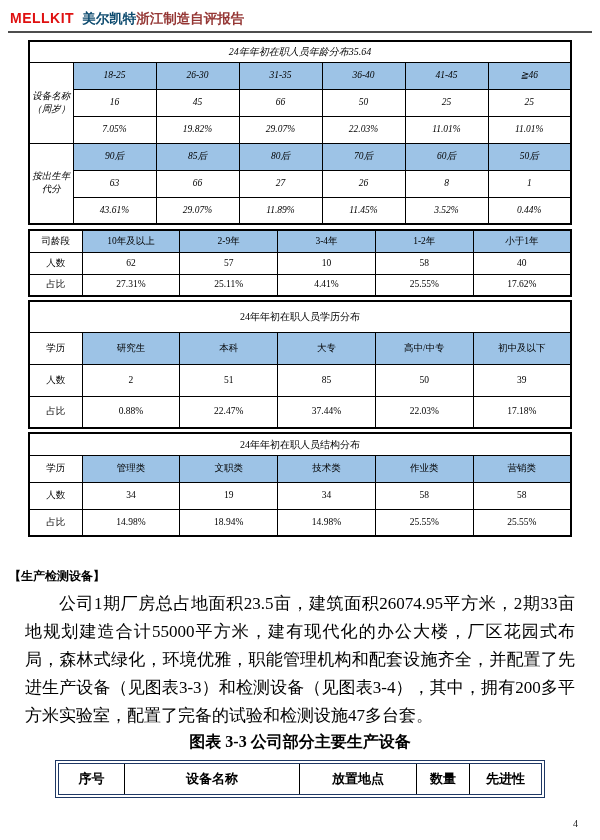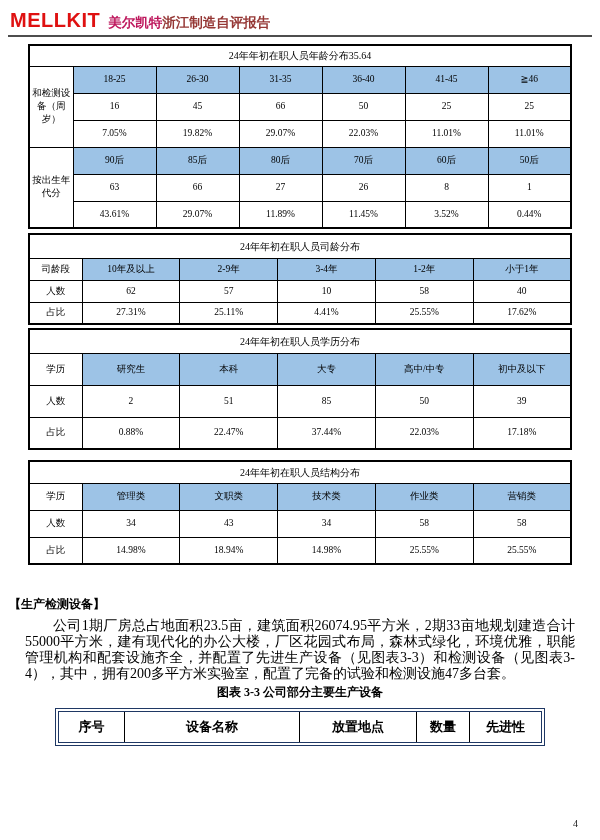--- a/index.html
+++ b/index.html
@@ -4,52 +4,52 @@
 <style>
   * { margin:0; padding:0; box-sizing:border-box; }
   html,body { background:#fff; }
   body {
     width:600px; height:840px; position:relative; overflow:hidden;
     font-family:"Liberation Serif","DejaVu Serif",serif; color:#000;
   }
   
   .report-header { margin:9px 8px 0 10px; white-space:nowrap; }
   .logo { color:var(--logo-red,#DF1111); font-family:"Liberation Sans","DejaVu Sans",sans-serif;
-          font-weight:700; font-size:20px; letter-spacing:.5px; }
-  .brand-black { color:#be185d; font-weight:700; font-size:13.5px; margin-left:4px; }
+          font-weight:700; font-size:14px; letter-spacing:.5px; }
+  .brand-black { color:#0c4a6e; font-weight:700; font-size:13.5px; margin-left:4px; }
   .brand-red   { color:var(--title-red,#953735); font-weight:700; font-size:13.5px; }
   .header-rule { border-bottom:2px solid #4d4d4d; margin:3px 8px 0 8px; }
 
   
   table.t { border-collapse:collapse; table-layout:fixed; margin-left:28px; width:544px;
             text-align:center; font-size:9.5px; }
   table.t { border:2px solid #000; }
   .t td { border:1px solid #000; padding:0 1px; vertical-align:middle; line-height:1.35; }
   .t .title-cell { font-size:10px; }
   .t .blue { background:var(--accent-blue,#9DC3E6); }
-  .age { margin-top:7px; }
+  .age { margin-top:7px;font-style:italic; }
   .age tr.title-row { height:21px; }
   .age tr.data-row  { height:27px; }
   .tenure { margin-top:4px; }
   .tenure tr.title-row { height:24px; }
   .tenure tr.data-row  { height:22px; }
   .edu { margin-top:3px; }
-  .edu tr.title-row { height:24px;margin-top:17px; }
+  .edu tr.title-row { height:31px;margin-top:17px; }
   .edu tr.data-row  { height:32px; }
-  .struct { margin-top:10px; }
+  .struct { margin-top:3px; }
   .struct tr.title-row { height:22px; }
   .struct tr.data-row  { height:27px; }
   col.lab6 { width:44px; }
   col.lab5 { width:53px; }
 
   
   .section-heading { margin:31px 25px 0 9px; font-weight:700; font-size:12px; }
-  .body-para { margin:5px 25px 0 25px; font-size:14px; line-height:16px;
+  .body-para { margin:5px 25px 0 25px; font-size:17px; line-height:28px;
                text-align:justify; text-indent:2em; }
-  .figure-caption { text-align:center; font-weight:700; font-size:12px; margin-top:2px; }
+  .figure-caption { text-align:center; font-weight:700; font-size:16px; margin-top:2px; }
 
   
   table.equip { width:490px; margin:7px auto 0; border-collapse:separate; border-spacing:0;
                 border:4px double var(--navy-border,#1F3864); table-layout:fixed;
                 text-align:center; }
   .equip td { border-right:1px solid #000; font-weight:700; font-size:13px; height:30px;
               vertical-align:middle; }
   .equip td:last-child { border-right:none; }
 
   .page-number { position:absolute; right:22px; bottom:11px; font-size:10px; color:#222; }
@@ -71,21 +71,21 @@
       <col>
       <col>
       <col>
       <col>
     </colgroup>
   <tbody>
       <tr class="title-row">
         <td colspan="7" class="title-cell">24年年初在职人员年龄分布35.64</td>
       </tr>
   <tr class="data-row">
-    <td rowspan="3">和检测设备（周岁）</td>
+    <td rowspan="3">设备名称（周岁）</td>
     <td class="blue">18-25</td>
     <td class="blue">26-30</td>
     <td class="blue">31-35</td>
     <td class="blue">36-40</td>
     <td class="blue">41-45</td>
     <td class="blue">≧46</td>
   </tr>
   <tr class="data-row">
     <td>16</td>
     <td>45</td>
@@ -133,23 +133,20 @@
 <table class="t tenure">
   <colgroup>
       <col class="lab5">
       <col>
       <col>
       <col>
       <col>
       <col>
     </colgroup>
   <tbody>
-      <tr class="title-row">
-        <td colspan="6" class="title-cell">24年年初在职人员司龄分布</td>
-      </tr>
   <tr class="data-row">
     <td>司龄段</td>
     <td class="blue">10年及以上</td>
     <td class="blue">2-9年</td>
     <td class="blue">3-4年</td>
     <td class="blue">1-2年</td>
     <td class="blue">小于1年</td>
   </tr>
   <tr class="data-row">
     <td>人数</td>
@@ -227,21 +224,21 @@
     <td>学历</td>
     <td class="blue">管理类</td>
     <td class="blue">文职类</td>
     <td class="blue">技术类</td>
     <td class="blue">作业类</td>
     <td class="blue">营销类</td>
   </tr>
   <tr class="data-row">
     <td>人数</td>
     <td>34</td>
-    <td>43</td>
+    <td>19</td>
     <td>34</td>
     <td>58</td>
     <td>58</td>
   </tr>
   <tr class="data-row">
     <td>占比</td>
     <td>14.98%</td>
     <td>18.94%</td>
     <td>14.98%</td>
     <td>25.55%</td>

